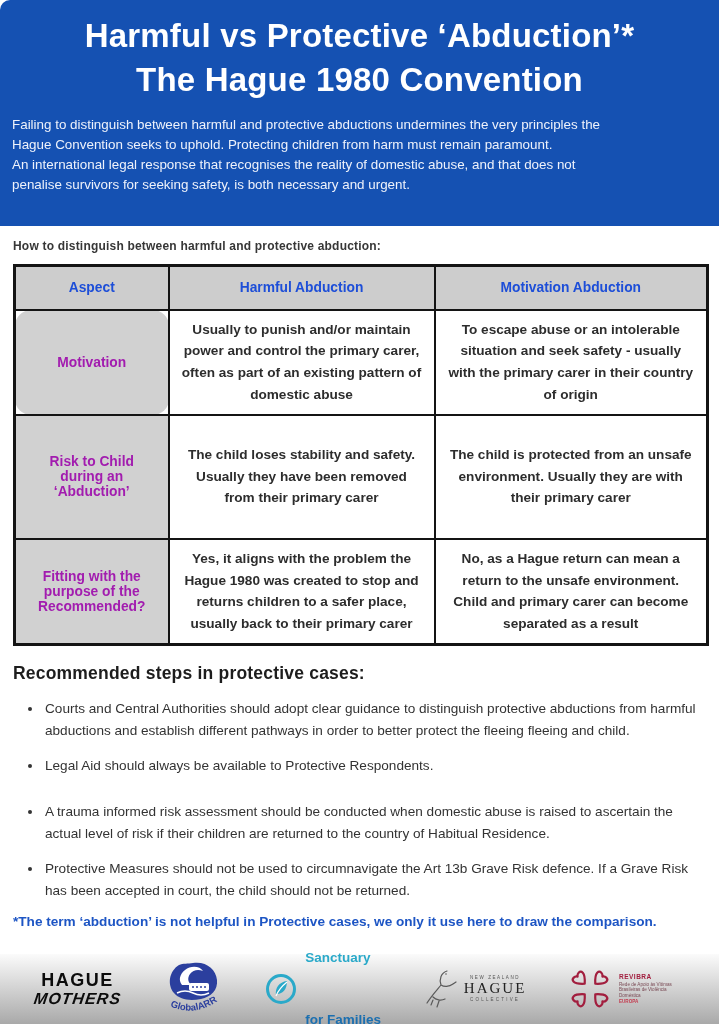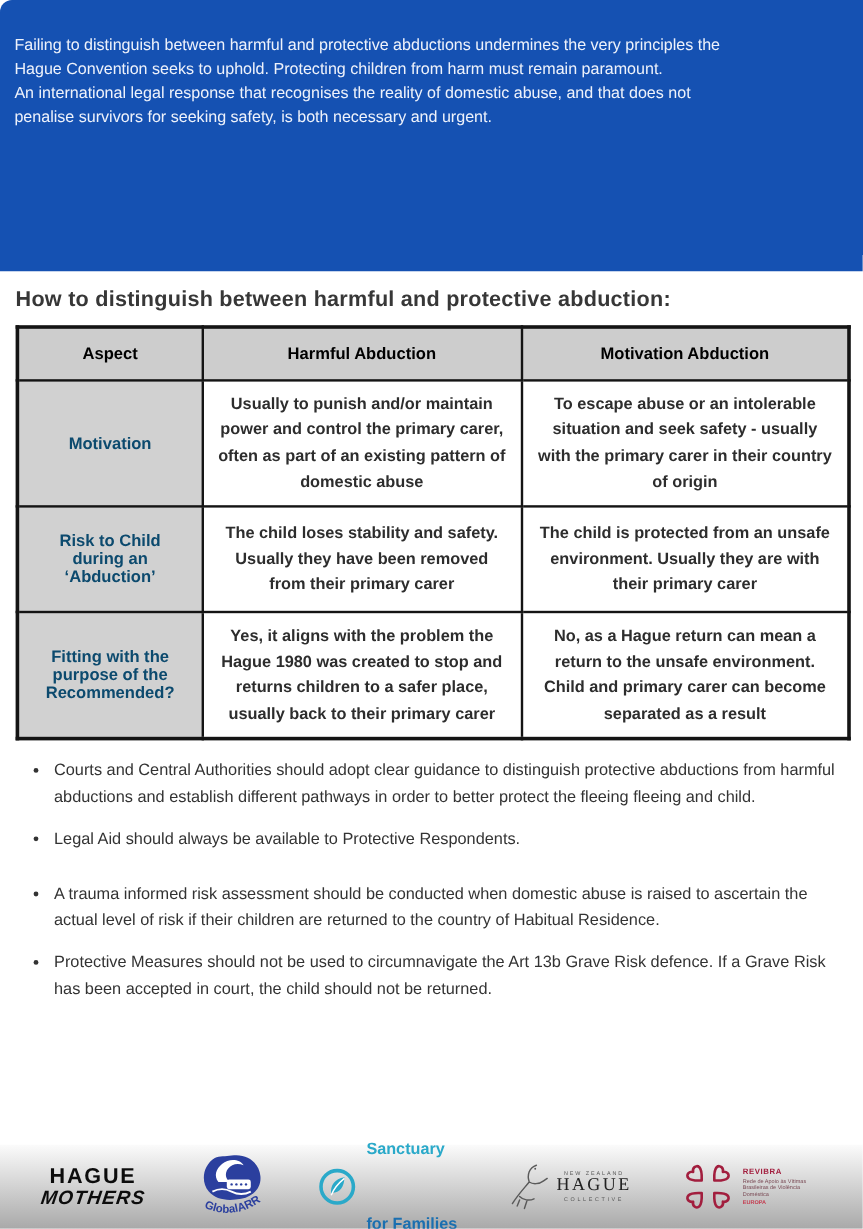--- a/index.html
+++ b/index.html
@@ -7,33 +7,33 @@
   body { font-family:"Liberation Sans", sans-serif; background:#ffffff; }
   .page { width:719px; height:1024px; display:flex; flex-direction:column; background:#fff; }
 
   
   .hero { background:#1551b2; height:226px; padding:14px 12px 0 12px; border-top-left-radius:10px; flex:none; }
   .hero-title { color:#ffffff; font-weight:800; font-size:33px; line-height:1.32; text-align:center; letter-spacing:.2px; }
   .hero-text { color:#eef2fb; font-size:13.4px; font-weight:500; line-height:1.5; margin-top:14px; white-space:pre-line; }
 
   
   .main { padding:0 13px; flex:none; }
-  .section-heading { margin-top:13px; font-size:18px; font-weight:800; color:#373737; letter-spacing:.2px; }
+  .section-heading { margin-top:13px; font-size:12px; font-weight:800; color:#373737; letter-spacing:.2px; }
 
   table.compare { border-collapse:collapse; margin-top:11px; width:693px; table-layout:fixed; }
   table.compare th, table.compare td { border:2.5px solid #141414; text-align:center; vertical-align:middle; padding:6px 12px; }
   table.compare { border:3px solid #141414; }
   .col-aspect { width:154px; }
   .col-harmful { width:266px; }
   .col-protective { width:273px; }
-  th.cell-head { background:#cdcdcd; font-size:13.8px; font-weight:800; color:#000000; height:44px; }
-  td.cell-aspect { background:#d1d1d1; font-size:13.8px; font-weight:800; color:#0c4a6e; }
+  th.cell-head { background:#cdcdcd; font-size:13.8px; font-weight:800; color:#1d4ed8; height:44px; }
+  td.cell-aspect { background:#d1d1d1; font-size:13.8px; font-weight:800; color:#a21caf; }
   td.cell-body { background:#ffffff; font-size:13.6px; font-weight:700; color:#2d2d2d; line-height:1.6; }
-  tr.row-1 td { height:105px; }
-  tr.row-2 td { height:88px; }
+  tr.row-1 td { height:105px;border-radius:16px; }
+  tr.row-2 td { height:124px; }
   tr.row-3 td { height:106px; }
 
   .steps-heading { margin-top:17px; font-size:17.5px; font-weight:800; color:#1d1d1d; letter-spacing:.2px; }
   ul.steps { margin-top:14px; padding-left:30px; list-style:disc; }
   ul.steps li { font-size:13.6px; color:#333333; line-height:1.6; margin-bottom:13px; padding-left:2px; }
   ul.steps li:nth-child(2) { margin-bottom:25px; }
 
   .footnote { margin-top:7px; font-size:13.6px; font-weight:800; color:#1d55c4; }
 
   
@@ -58,20 +58,24 @@
   .rv-name { font-size:6.5px; font-weight:700; color:#a21e3e; letter-spacing:.5px; }
   .rv-sub { font-size:4.6px; color:#7a4a55; width:66px; }
   .rv-region { font-size:4.6px; font-weight:700; color:#c43a4e; }
 </style>
 </head>
 <body>
 
 <div class="page">
 
   <div class="hero">
+    <div class="hero-title">
+      <div>Harmful vs Protective ‘Abduction’*</div>
+      <div>The Hague 1980 Convention</div>
+    </div>
     <div class="hero-text">Failing to distinguish between harmful and protective abductions undermines the very principles the
 Hague Convention seeks to uphold. Protecting children from harm must remain paramount.
 An international legal response that recognises the reality of domestic abuse, and that does not
 penalise survivors for seeking safety, is both necessary and urgent.</div>
   </div>
 
   <div class="main">
     <div class="section-heading">How to distinguish between harmful and protective abduction:</div>
 
     <table class="compare">
@@ -97,27 +101,29 @@
         <td class="cell-body">The child is protected from an unsafe environment. Usually they are with their primary carer</td>
       </tr>
       <tr class="row-3">
         <td class="cell-aspect">Fitting with the purpose of the Recommended?</td>
         <td class="cell-body">Yes, it aligns with the problem the Hague 1980 was created to stop and returns children to a safer place, usually back to their primary carer</td>
         <td class="cell-body">No, as a Hague return can mean a return to the unsafe environment. Child and primary carer can become separated as a result</td>
       </tr>
     </tbody>
       </table>
 
+    <div class="steps-heading">Recommended steps in protective cases:</div>
     <ul class="steps">
       <li>Courts and Central Authorities should adopt clear guidance to distinguish protective abductions from harmful abductions and establish different pathways in order to better protect the fleeing fleeing and child.</li>
       <li>Legal Aid should always be available to Protective Respondents.</li>
       <li>A trauma informed risk assessment should be conducted when domestic abuse is raised to ascertain the actual level of risk if their children are returned to the country of Habitual Residence.</li>
       <li>Protective Measures should not be used to circumnavigate the Art 13b Grave Risk defence. If a Grave Risk has been accepted in court, the child should not be returned.</li>
     </ul>
 
+    <div class="footnote">*The term ‘abduction’ is not helpful in Protective cases, we only it use here to draw the comparison.</div>
   </div>
 
   <div class="footer">
 
     <div class="logo">
       <div class="hm-block">
         <div class="hm-top">HAGUE</div>
         <div class="hm-bottom">MOTHERS</div>
       </div>
     </div>

